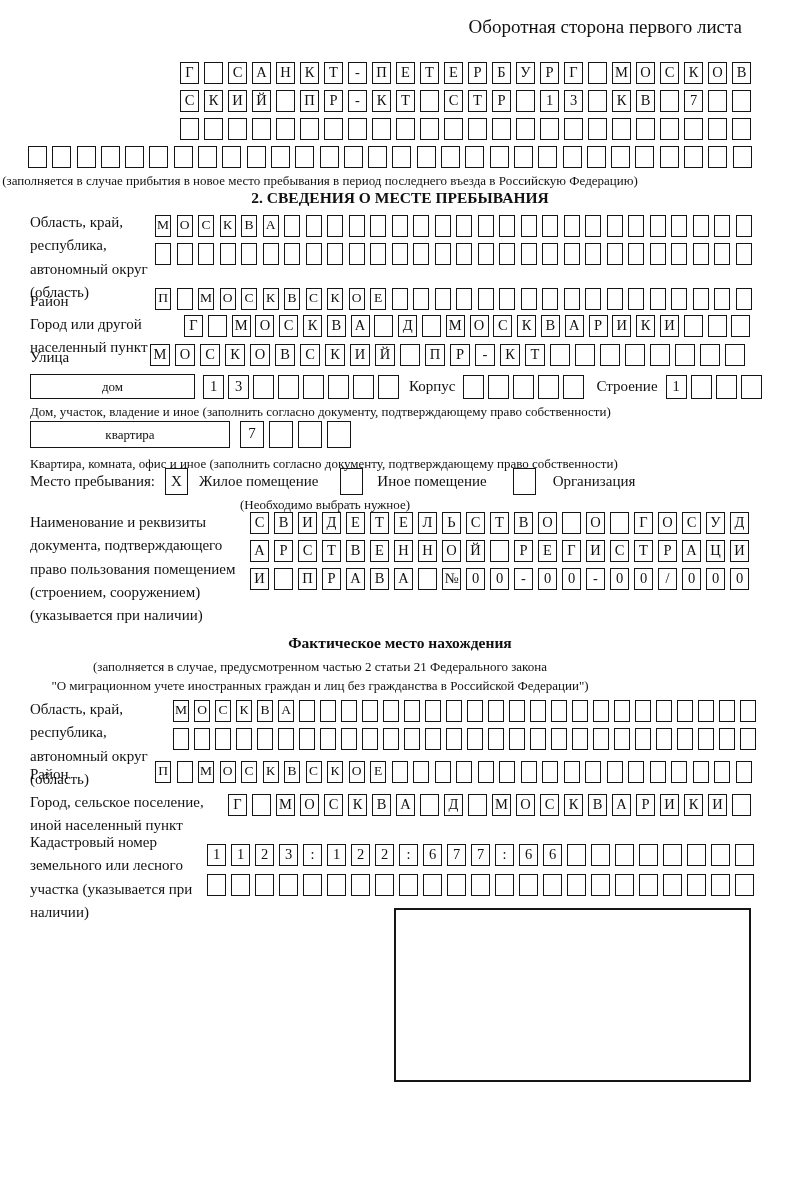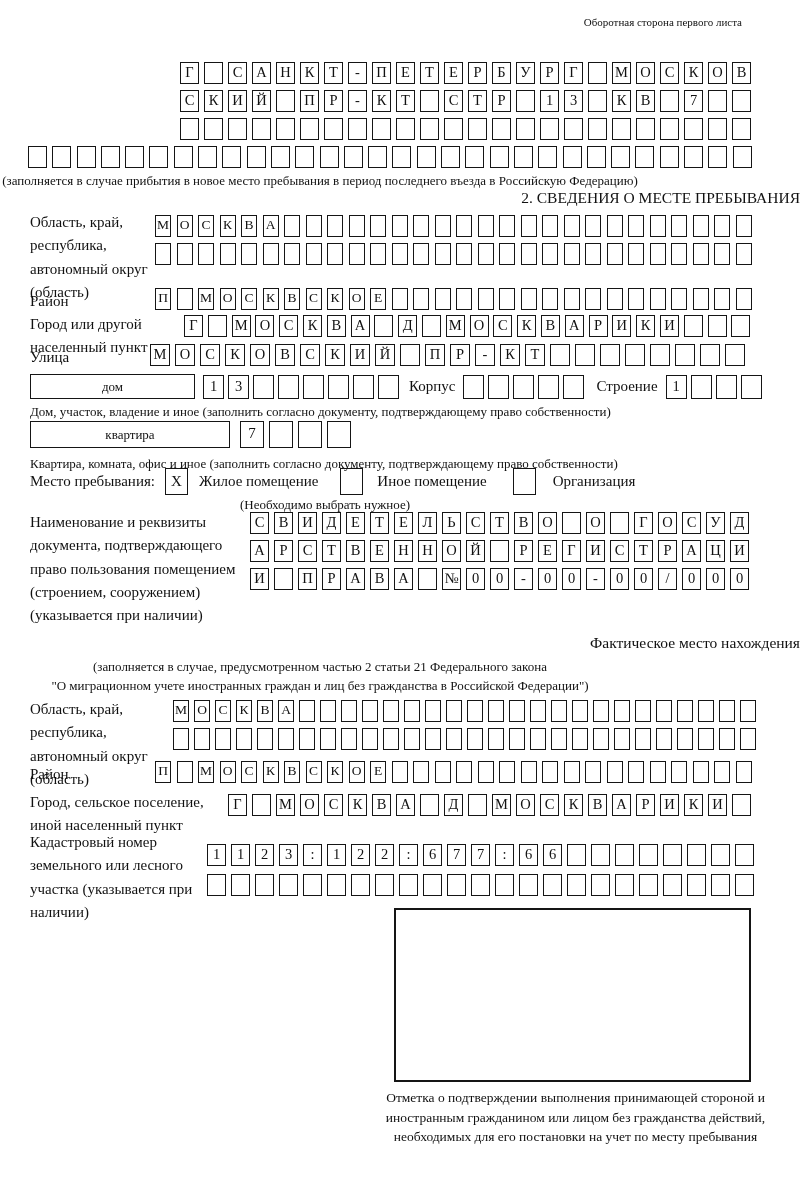--- a/index.html
+++ b/index.html
@@ -1,22 +1,22 @@
 <!DOCTYPE html>
 <html><head>
 <meta charset="utf-8">
 <style>
   html,body{margin:0;padding:0;background:#fff;}
   .page{position:relative;width:800px;height:1180px;background:#fff;color:#111;
         font-family:"Liberation Serif","DejaVu Serif",serif;overflow:hidden;}
-  .hdr-note{position:absolute;top:16px;right:58px;font-size:11px;}
+  .hdr-note{position:absolute;top:16px;right:58px;font-size:19px;}
   .lbl{position:absolute;font-size:15px;line-height:1.55;}
   .cap{position:absolute;font-size:13px;line-height:1.45;}
   .cap.center{left:0;width:640px;text-align:center;}
-  .ttl{position:absolute;left:0;width:800px;text-align:right;font-weight:normal;font-size:15.5px;}
+  .ttl{position:absolute;left:0;width:800px;text-align:center;font-weight:bold;font-size:15.5px;}
   .boxrow{position:absolute;display:flex;gap:var(--g,5px);--w:19px;--h:22px;}
   .boxrow .cb{flex:none;width:var(--w);height:var(--h);border:1.7px solid #151515;
         box-sizing:border-box;text-align:center;font-size:var(--fs,14.5px);
         line-height:calc(var(--h) - 4px);overflow:hidden;}
   .inline-row{position:absolute;display:flex;align-items:center;}
   .typebox{border:1.6px solid #151515;box-sizing:border-box;display:flex;
         align-items:center;justify-content:center;font-size:13px;}
   .ckbox{border:1.7px solid #151515;box-sizing:border-box;width:23px;height:27px;
         text-align:center;font-size:15px;line-height:24px;flex:none;}
   .stamp-box{position:absolute;border:2px solid #151515;box-sizing:border-box;background:#fff;}
@@ -586,15 +586,14 @@
       <span class="cb"></span>
       <span class="cb"></span>
       <span class="cb"></span>
       <span class="cb"></span>
       <span class="cb"></span>
       <span class="cb"></span>
       <span class="cb"></span>
     </div>
 
   <div class="stamp-box" style="left:394px;top:908px;width:357px;height:174px;"></div>
-  <div class="cap" style="left:378px;top:1088px;width:395px;text-align:center;font-size:13.5px;">Отметка о подтверждении выполнения принимающей стороной и иностранным гражданином или лицом без гражданства действий, необходимых для его постановки на учет по месту пребывания</div>
 
 </div>
 
 </body></html>

